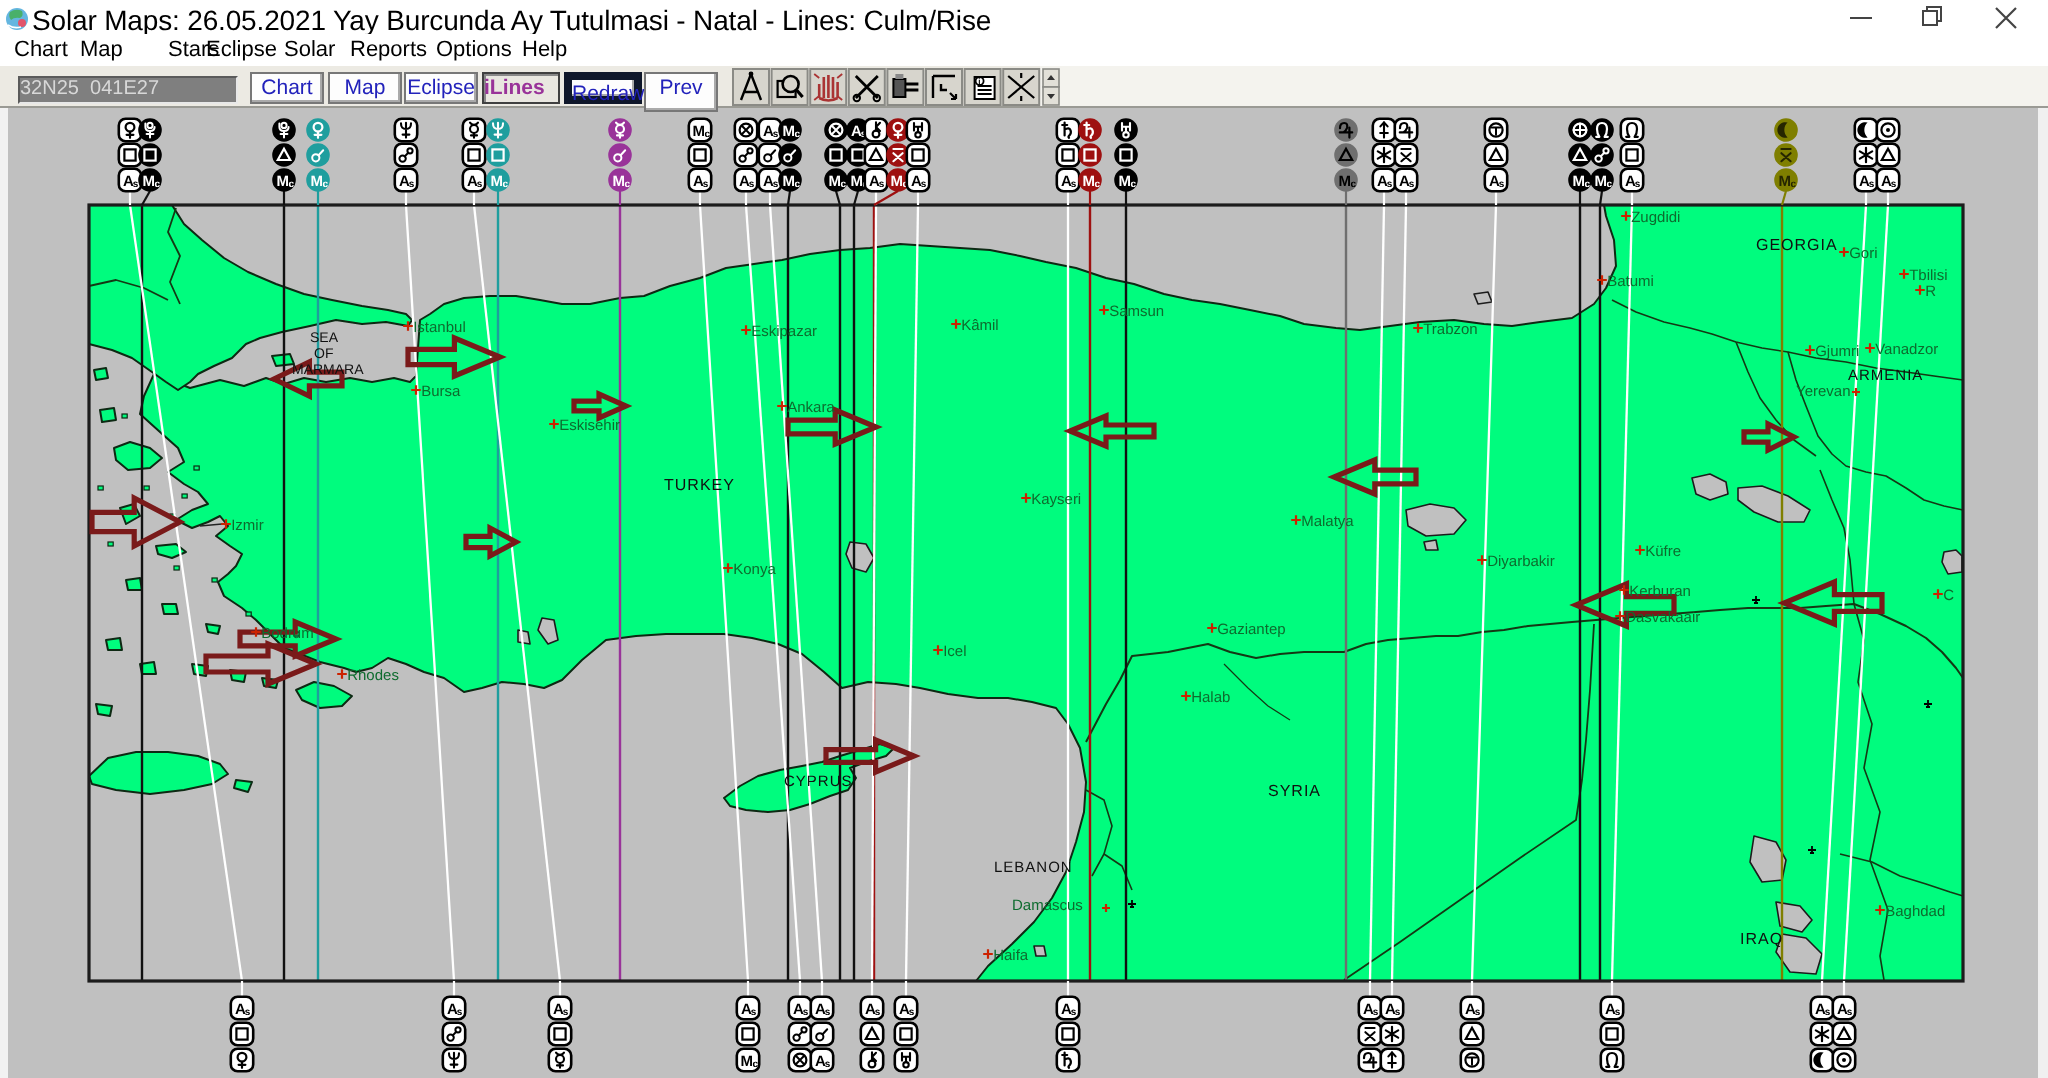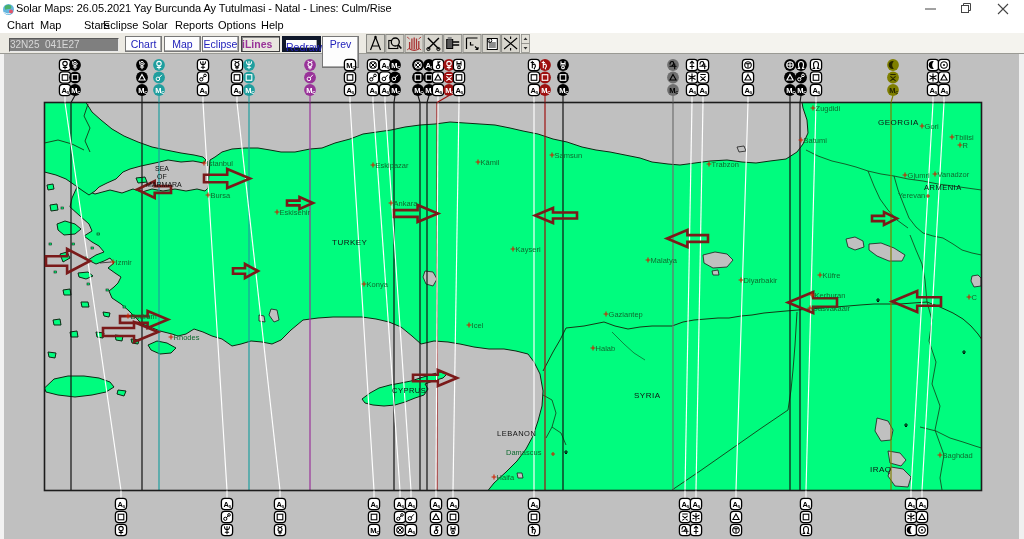--- a/index.html
+++ b/index.html
@@ -1,38 +1,38 @@
 <!DOCTYPE html>
 <html><head><meta charset="utf-8"><style>
 *{margin:0;padding:0;box-sizing:border-box}
 body{width:1024px;height:539px;font-family:"Liberation Sans", sans-serif;position:relative;overflow:hidden;background:#c0c0c0}
 .abs{position:absolute}
 </style></head><body>
 <div class="abs" style="left:0;top:0;width:1024px;height:17px;background:#fff"></div>
-<div class="abs" style="left:16px;top:2px;font-size:11px;color:#000;letter-spacing:-0.08px">Solar Maps: 26.05.2021 Yay Burcunda Ay Tutulmasi - Natal - Lines: Culm/Rise</div>
+<div class="abs" style="left:16px;top:2px;font-size:14px;color:#000;letter-spacing:-0.08px">Solar Maps: 26.05.2021 Yay Burcunda Ay Tutulmasi - Natal - Lines: Culm/Rise</div>
 <div class="abs" style="left:0;top:17px;width:1024px;height:16px;background:#fff"></div>
 <div class="abs" style="left:0;top:19px;font-size:11px;color:#000">
 <span class="abs" style="left:7px">Chart</span>
     <span class="abs" style="left:40px">Map</span>
 <span class="abs" style="left:84px">Stars</span>
     <span class="abs" style="left:103px">Eclipse</span>
 <span class="abs" style="left:142px">Solar</span>
     <span class="abs" style="left:175px">Reports</span>
 <span class="abs" style="left:218px">Options</span>
     <span class="abs" style="left:261px">Help</span>
 </div>
 <div class="abs" style="left:0;top:33px;width:1024px;height:21px;background:#eceae3;border-bottom:1px solid #9a9a94"></div>
 <div class="abs" style="left:520px;top:33px;width:504px;height:20px;background:#f4f3ee"></div>
 <div class="abs" style="left:9px;top:38px;width:110px;height:14px;background:#7f7f7f;border-top:1px solid #5a5a5a;border-left:1px solid #5a5a5a;border-bottom:1px solid #e8e8e8;border-right:1px solid #e8e8e8;color:#d8d8d8;font-size:10px;text-align:left;line-height:12px">32N25&nbsp; 041E27</div>
 <div class="abs" style="left:125px;top:36px;width:37px;height:16px;background:#fdfdfd;border:1px solid #777;box-shadow:inset -1px -1px 0 #aaa;color:#2222bb;font-size:10.5px;text-align:center;line-height:14px">Chart</div>
 <div class="abs" style="left:164px;top:36px;width:37px;height:16px;background:#fdfdfd;border:1px solid #777;box-shadow:inset -1px -1px 0 #aaa;color:#2222bb;font-size:10.5px;text-align:center;line-height:14px">Map</div>
 <div class="abs" style="left:202px;top:36px;width:37px;height:16px;background:#fdfdfd;border:1px solid #777;box-shadow:inset -1px -1px 0 #aaa;color:#2222bb;font-size:10.5px;text-align:center;line-height:14px">Eclipse</div>
 <div class="abs" style="left:241px;top:36px;width:39px;height:16px;background:#e9e7e0;border:1px solid #404040;box-shadow:inset 1px 1px 0 #888;color:#993399;font-size:10.5px;font-weight:bold;text-align:left;line-height:14px">iLines</div>
 <div class="abs" style="left:282px;top:36px;width:39px;height:16px;background:#fdfdfd;border:4px solid #0f172a;box-shadow:inset -1px -1px 0 #aaa;color:#2222bb;font-size:10.5px;text-align:center;line-height:14px">Redraw</div>
-<div class="abs" style="left:322px;top:36px;width:37px;height:32px;background:#fdfdfd;border:1px solid #777;box-shadow:inset -1px -1px 0 #aaa;color:#2222bb;font-size:10.5px;text-align:center;line-height:14px">Prev</div>
+<div class="abs" style="left:322px;top:36px;width:37px;height:20px;background:#fdfdfd;border:1px solid #777;box-shadow:inset -1px -1px 0 #aaa;color:#2222bb;font-size:10.5px;text-align:center;line-height:14px">Prev</div>
 <svg class="abs" style="left:0;top:0" width="1024" height="54" viewBox="0 0 1024 54">
     <circle cx="8.5" cy="9.5" r="5.5" fill="#64b6e0"></circle>
     <path d="M5,6 Q8,4 11,5.5 Q12,8 10,9 Q7,8.5 5.5,10 Q4,8 5,6 Z" fill="#49b06a"></path>
     <circle cx="11" cy="11.5" r="2" fill="#e2556b"></circle>
     <path d="M4,12.5 Q7,14.5 10.5,13.5" stroke="#fff" stroke-width="0.8" fill="none"></path>
     <path d="M925,9 L936,9" stroke="#444" stroke-width="1"></path>
     <rect x="961.5" y="5.5" width="7" height="7" fill="none" stroke="#444" stroke-width="1"></rect>
     <path d="M963.5,5.5 L963.5,3.5 L970.5,3.5 L970.5,10.5 L968.5,10.5" fill="none" stroke="#444" stroke-width="1"></path>
     <path d="M998,4 L1008,14 M998,14 L1008,4" stroke="#444" stroke-width="1.1"></path>
     <g transform="translate(366.0,34)">

